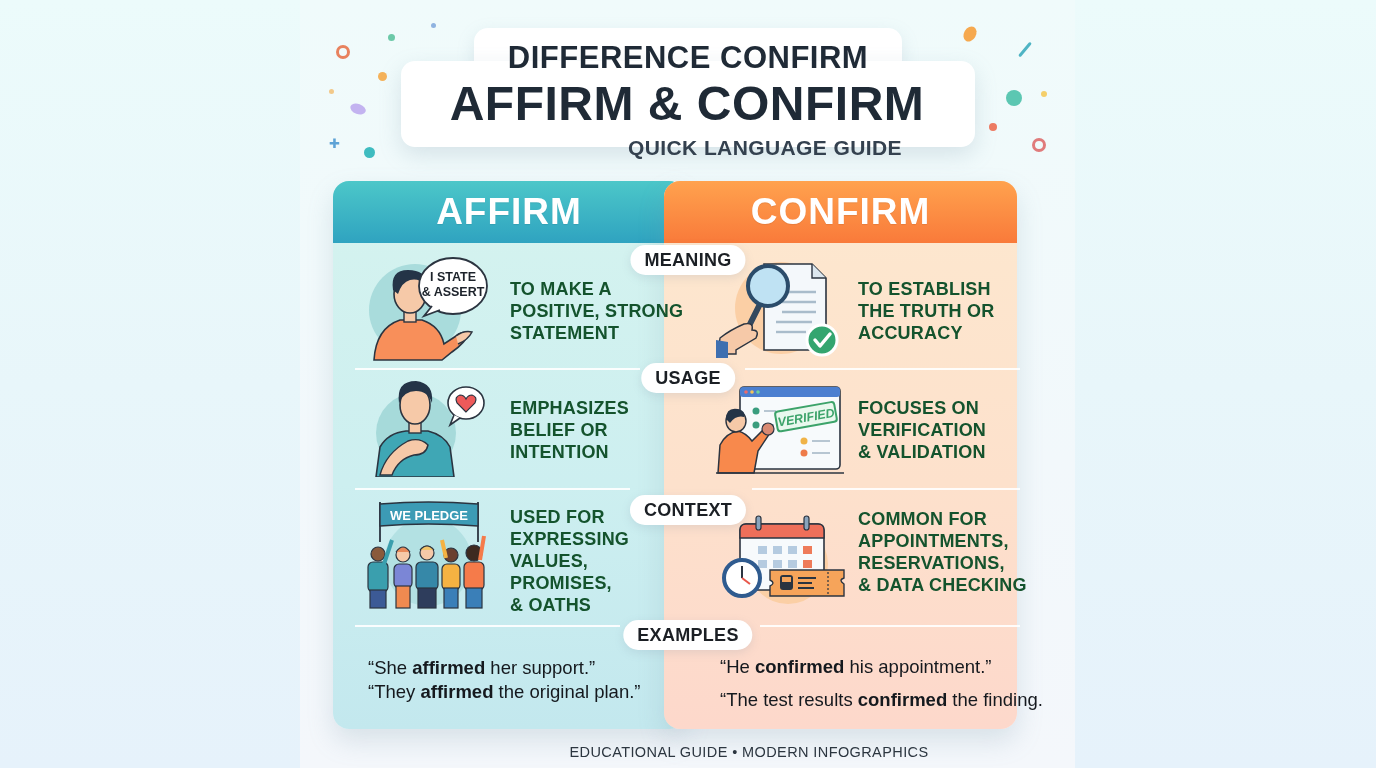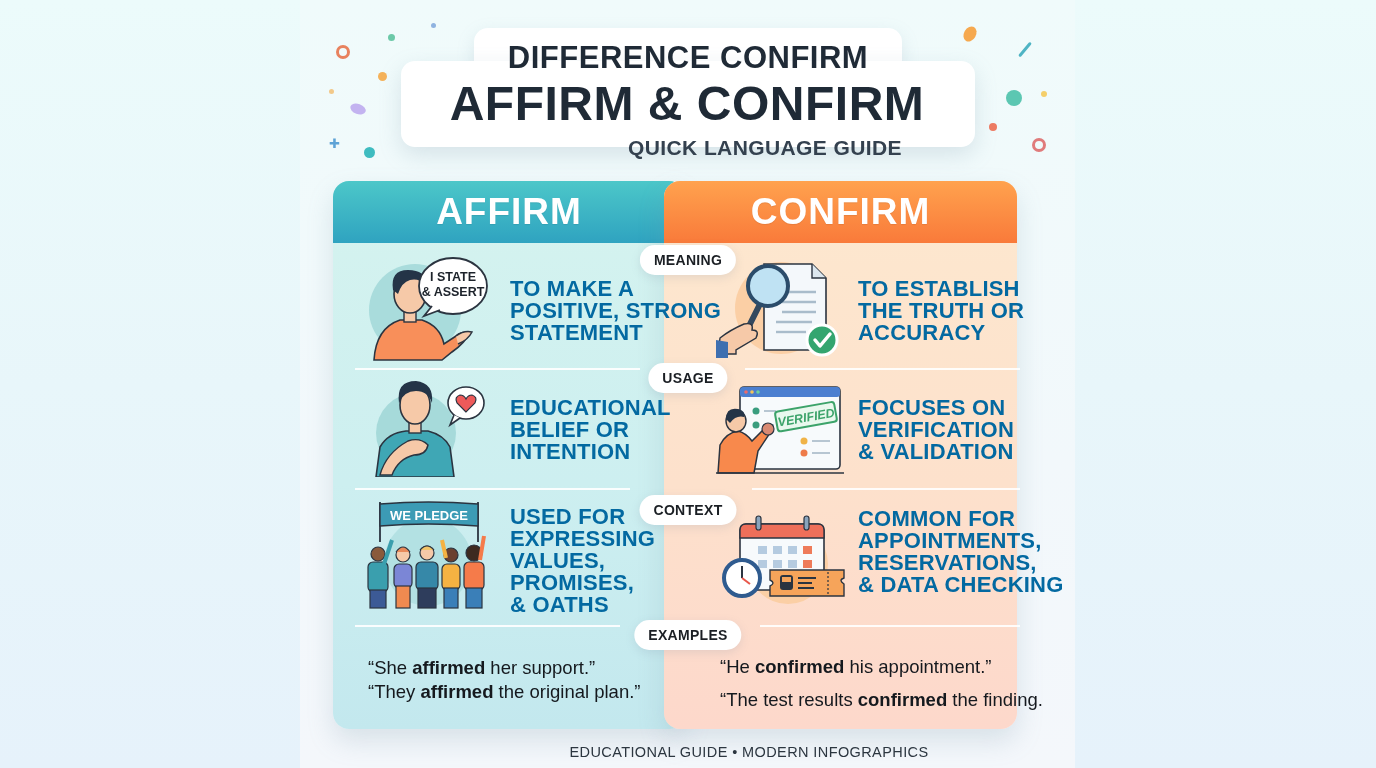--- a/index.html
+++ b/index.html
@@ -50,26 +50,26 @@
     text-shadow: 0 1px 1px rgba(0,0,0,0.08);
   }
   .col-affirm .col-head { background: linear-gradient(180deg, #4cc7c9 0%, #2fa3c0 100%); }
   .col-confirm .col-head { background: linear-gradient(180deg, #ffa24e 0%, #f97a3a 100%); }
   .divider {
     position: absolute; height: 2px; background: rgba(255,255,255,0.9);
   }
   .pill {
     position: absolute; background: #ffffff; border-radius: 16px; height: 30px;
     display: flex; align-items: center; justify-content: center; padding: 0 14px;
-    font-weight: 700; font-size: 14px; color: #1b1f24; letter-spacing: 0.3px;
+    font-weight: 700; font-size: 18px; color: #1b1f24; letter-spacing: 0.3px;
     box-shadow: 0 3px 10px rgba(120,140,160,0.18);
     transform: translateX(-50%);
   }
   .blurb {
-    position: absolute; font-weight: 700; font-size: 22px; line-height: 22px; color: #0369a1;
+    position: absolute; font-weight: 700; font-size: 18px; line-height: 22px; color: #14532d;
     letter-spacing: 0.2px; white-space: pre-line;
   }
   .illus { position: absolute; }
   .example {
     position: absolute; font-size: 18.5px; line-height: 24px; color: #15191e; white-space: nowrap;
   }
   .example b { font-weight: 700; }
   .footer {
     position: absolute; left: 300px; width: 898px; top: 744px; text-align: center;
     font-size: 14.5px; color: #2c3640; letter-spacing: 0.4px;
@@ -162,21 +162,21 @@
   <circle cx="54" cy="58" r="40" fill="#a6dada"></circle>
   <path d="M14 102 L18 72 Q26 58 44 56 L66 56 Q82 60 88 72 L92 102 Z" fill="#3fa7b5" stroke="#2b3440" stroke-width="1.6"></path>
   <path d="M46 66 Q58 62 66 70 Q64 80 52 80 Q36 84 30 100 L18 100 Q24 78 46 66 Z" fill="#f6c9a8" stroke="#2b3440" stroke-width="1.4"></path>
   <rect x="47" y="44" width="12" height="14" fill="#f6c9a8" stroke="#2b3440" stroke-width="1.4"></rect>
   <ellipse cx="53" cy="30" rx="15" ry="19" fill="#f6c9a8" stroke="#2b3440" stroke-width="1.6"></ellipse>
   <path d="M37 28 Q34 6 54 6 Q72 8 70 28 Q66 16 54 16 Q42 16 37 28 Z" fill="#243447"></path>
   <ellipse cx="104" cy="28" rx="18" ry="16" fill="#ffffff" stroke="#2b3440" stroke-width="1.6"></ellipse>
   <path d="M92 40 L88 50 L98 43" fill="#ffffff" stroke="#2b3440" stroke-width="1.6"></path>
   <path d="M104 37 L95 28 Q92 22 98 20 Q102 20 104 24 Q106 20 110 20 Q116 22 113 28 Z" fill="#ee5a5a" stroke="#2b3440" stroke-width="1.2"></path>
 </svg>
-<div class="blurb" style="left:510px;top:397px;">EDUCATIONAL
+<div class="blurb" style="left:510px;top:397px;">EMPHASIZES
 BELIEF OR
 INTENTION</div>
 
 <svg class="illus" style="left:716px;top:385px;" width="130" height="90" viewBox="0 0 130 90">
   <rect x="24" y="2" width="100" height="82" rx="4" fill="#f7fafc" stroke="#2b3440" stroke-width="1.6"></rect>
   <rect x="24" y="2" width="100" height="10" rx="3" fill="#4b7fd0"></rect>
   <circle cx="30" cy="7" r="1.8" fill="#ee6b6b"></circle>
     <circle cx="36" cy="7" r="1.8" fill="#f4c45a"></circle>
     <circle cx="42" cy="7" r="1.8" fill="#6cd0a0"></circle>
   <circle cx="40" cy="26" r="3.5" fill="#3a9d7e"></circle>

